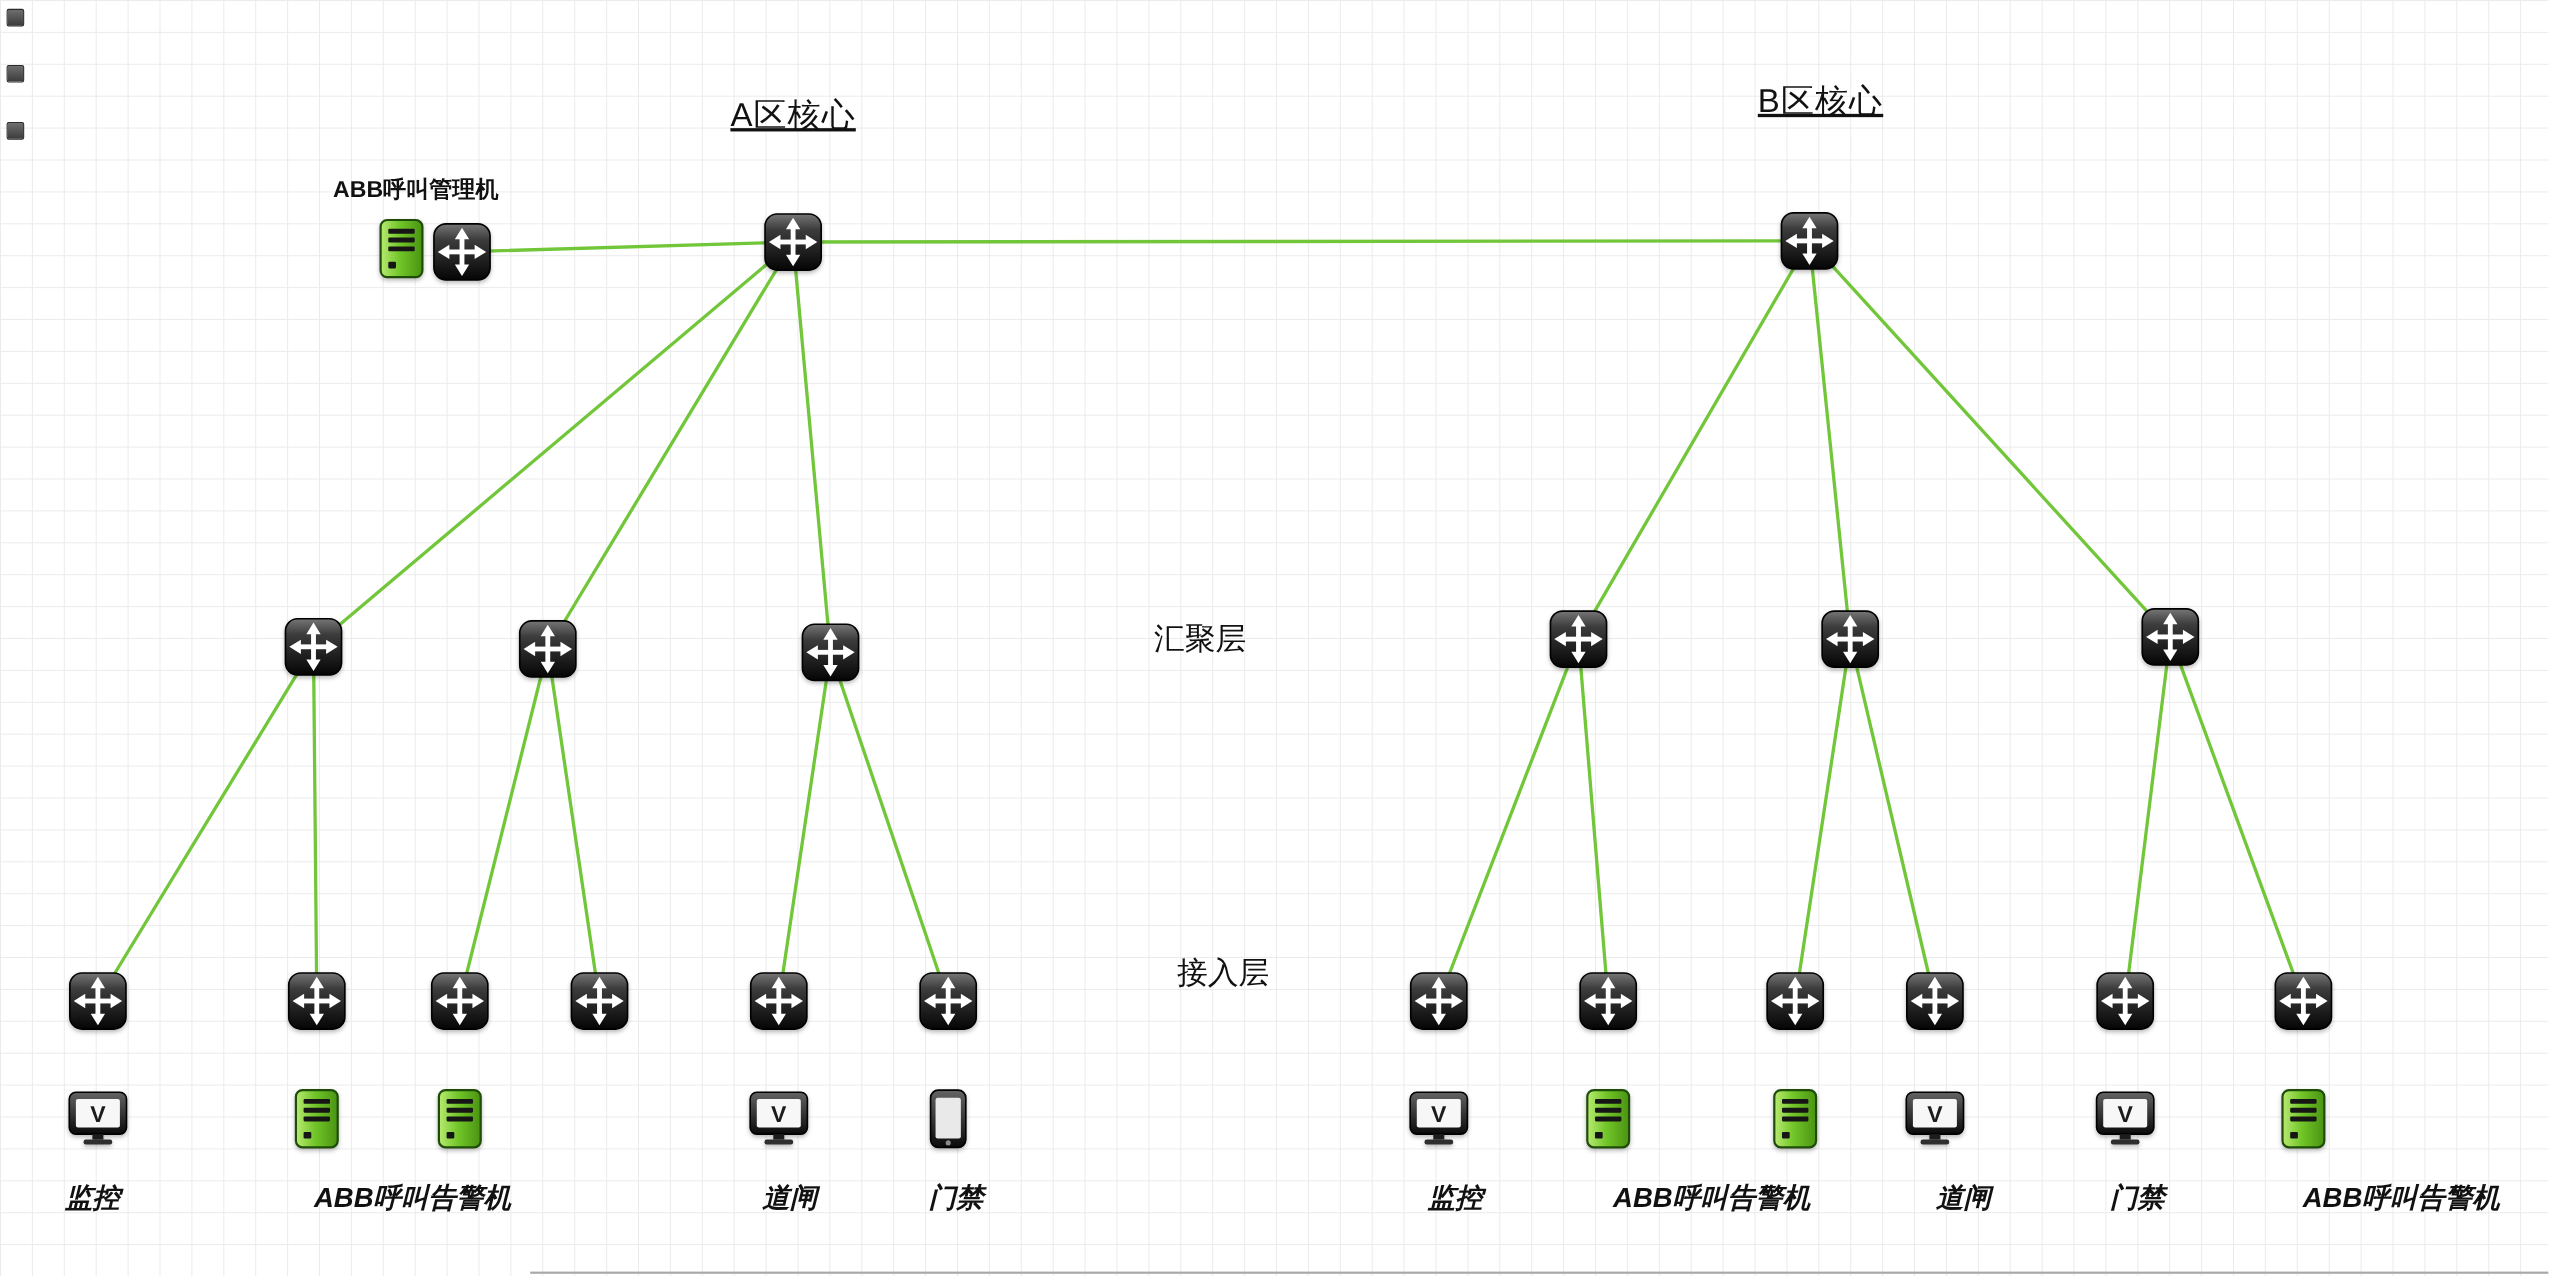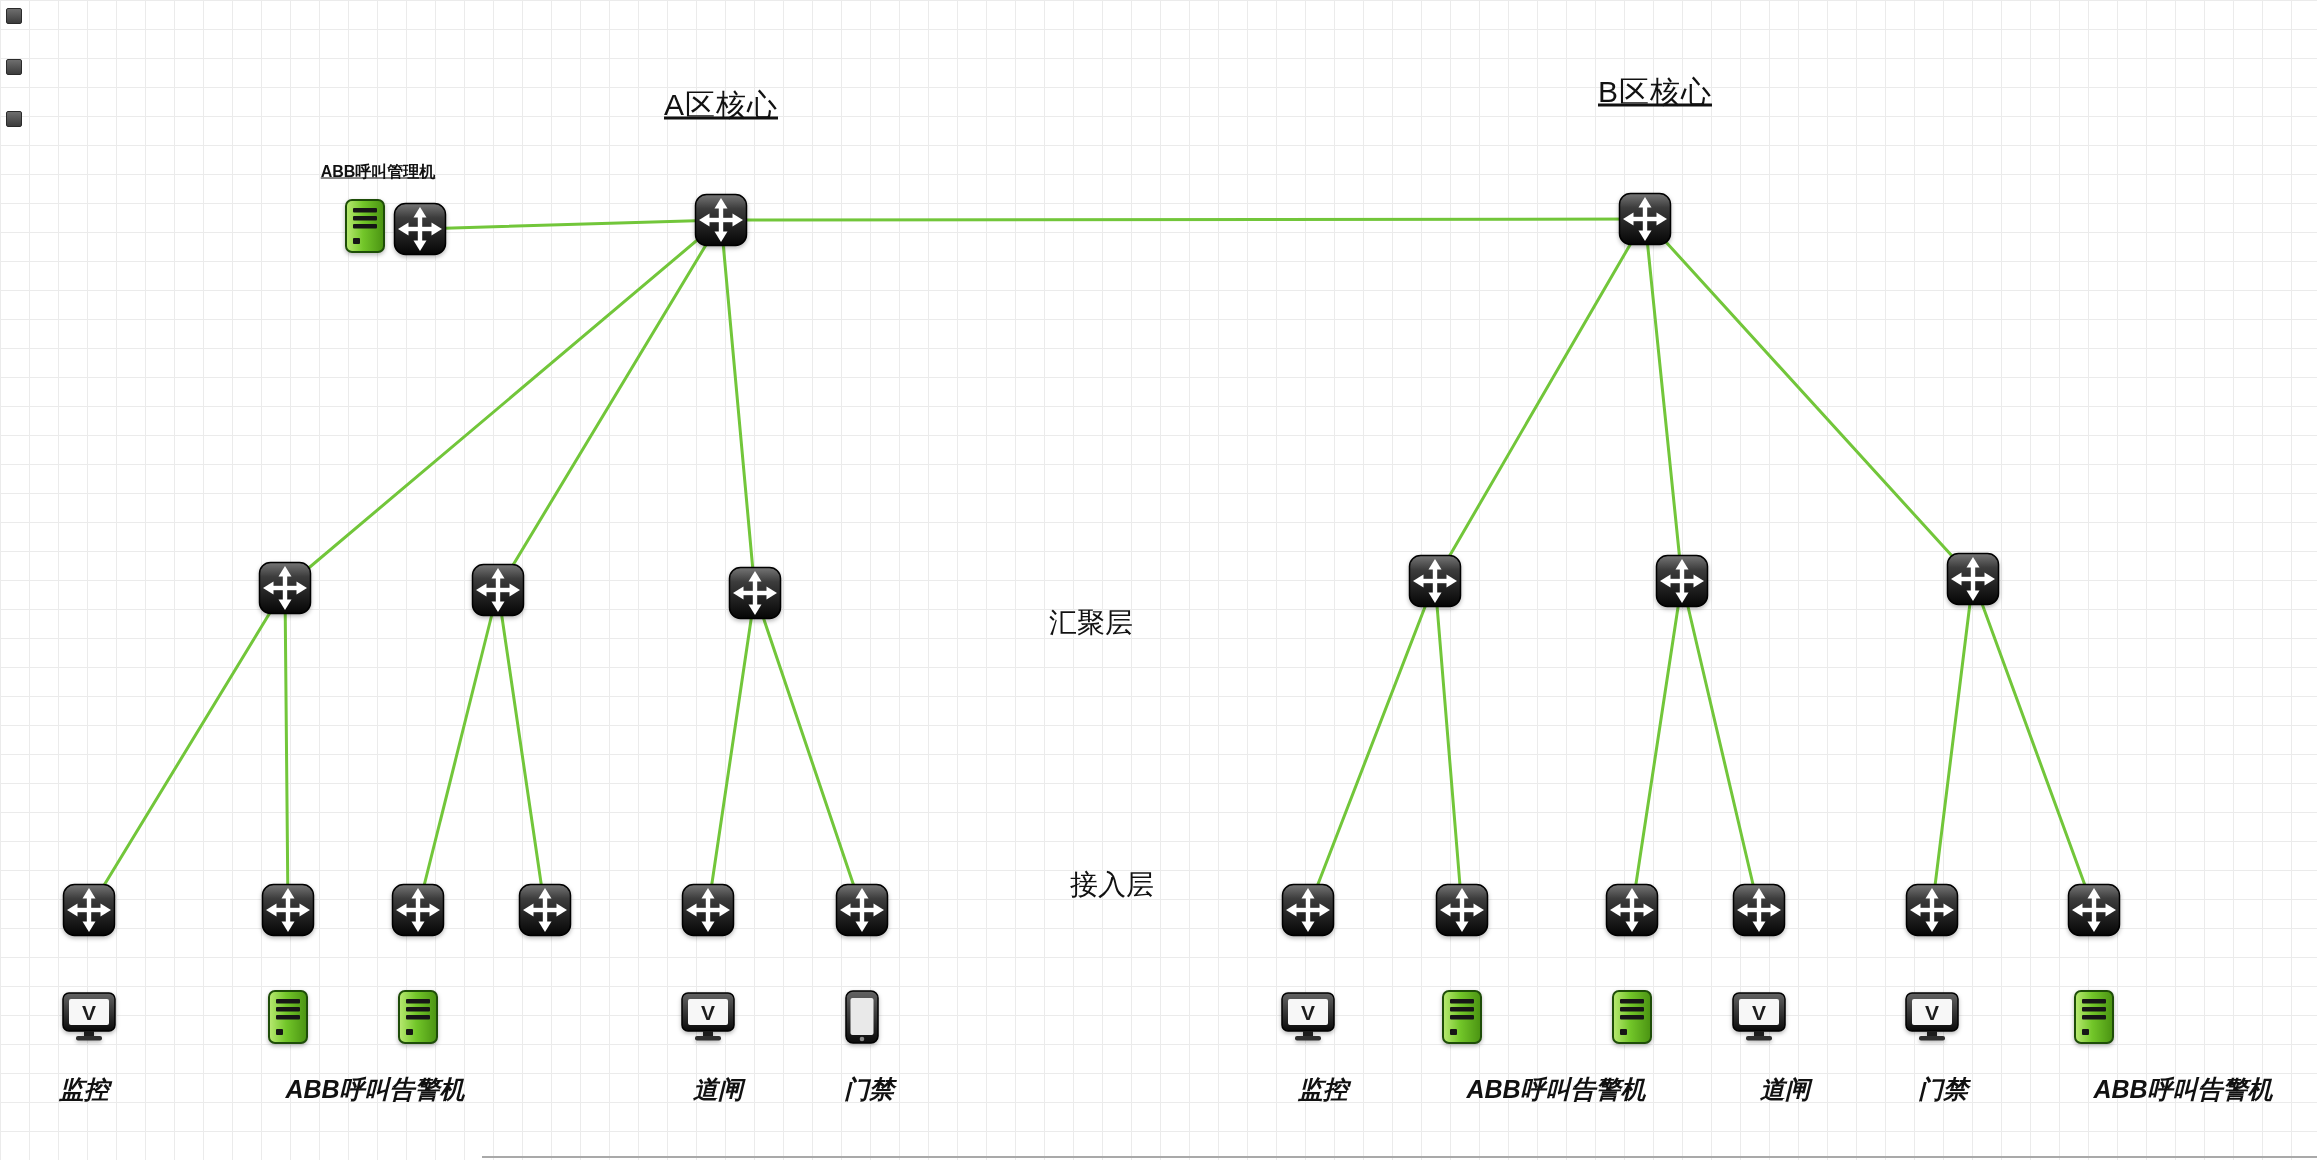--- a/index.html
+++ b/index.html
@@ -11,21 +11,21 @@
     background-size:29px 29px;
   }
   #edges-svg{position:absolute;left:0;top:0;z-index:1;}
   .edge{stroke:var(--link,#72c63a);stroke-width:3;stroke-linecap:round;fill:none;}
   .node{position:absolute;z-index:2;filter:drop-shadow(0 2px 2px rgba(0,0,0,.28));}
   .node svg{display:block;width:100%;height:100%;}
   .lbl{position:absolute;z-index:3;transform:translate(-50%,-50%);color:#111;white-space:nowrap;}
   .lbl-title{font-size:30px;font-weight:400;letter-spacing:1px;text-decoration:underline;}
   .lbl-section{font-size:28px;font-weight:400;}
   .lbl-device{font-size:25px;font-weight:700;font-style:italic;}
-  .lbl-node{font-size:16px;font-weight:700;text-decoration:underline;}
+  .lbl-node{font-size:21px;font-weight:700;}
   .handle{position:absolute;width:14px;height:14px;background:linear-gradient(180deg,#6e6e6e,#3c3c3c);border:1px solid #2a2a2a;border-radius:2px;z-index:4;}
   .page-edge{position:absolute;height:0;border-top:2px solid #a9a9a9;z-index:0;}
 </style>
 </head>
 <body>
 
 <svg width="0" height="0" style="position:absolute" aria-hidden="true">
   <defs>
     <linearGradient id="g-sw" x1="0" y1="0" x2="0" y2="1">
       <stop offset="0" stop-color="#767676"></stop>
@@ -442,21 +442,21 @@
     <rect x="2" y="2" width="38" height="52" rx="6" fill="url(#g-srv)" stroke="#1e4d08" stroke-width="2"></rect>
     <rect x="9" y="10" width="24" height="4.5" rx="1" fill="#161616"></rect>
     <rect x="9" y="18" width="24" height="4.5" rx="1" fill="#161616"></rect>
     <rect x="9" y="26" width="24" height="4.5" rx="1" fill="#161616"></rect>
     <rect x="9" y="40" width="7" height="6" rx="1" fill="#161616"></rect>
   </svg>
 </div>
     <div class="lbl lbl-title" style="left: 721px; top: 105px;">A区核心</div>
     <div class="lbl lbl-title" style="left: 1655px; top: 92px;">B区核心</div>
     <div class="lbl lbl-node" style="left: 378px; top: 172px;">ABB呼叫管理机</div>
-    <div class="lbl lbl-section" style="left: 1091px; top: 581px; margin-top: 42px;">汇聚层</div>
+    <div class="lbl lbl-section" style="left: 1091px; top: 581px;">汇聚层</div>
     <div class="lbl lbl-section" style="left: 1091px; top: 885px; margin-left: 21px;">接入层</div>
     <div class="lbl lbl-device" style="left: 84px; top: 1089px;">监控</div>
     <div class="lbl lbl-device" style="left: 375px; top: 1089px;">ABB呼叫告警机</div>
     <div class="lbl lbl-device" style="left: 718px; top: 1089px;">道闸</div>
     <div class="lbl lbl-device" style="left: 869px; top: 1089px;">门禁</div>
     <div class="lbl lbl-device" style="left: 1323px; top: 1089px;">监控</div>
     <div class="lbl lbl-device" style="left: 1556px; top: 1089px;">ABB呼叫告警机</div>
     <div class="lbl lbl-device" style="left: 1785px; top: 1089px;">道闸</div>
     <div class="lbl lbl-device" style="left: 1943px; top: 1089px;">门禁</div>
     <div class="lbl lbl-device" style="left: 2183px; top: 1089px;">ABB呼叫告警机</div>

